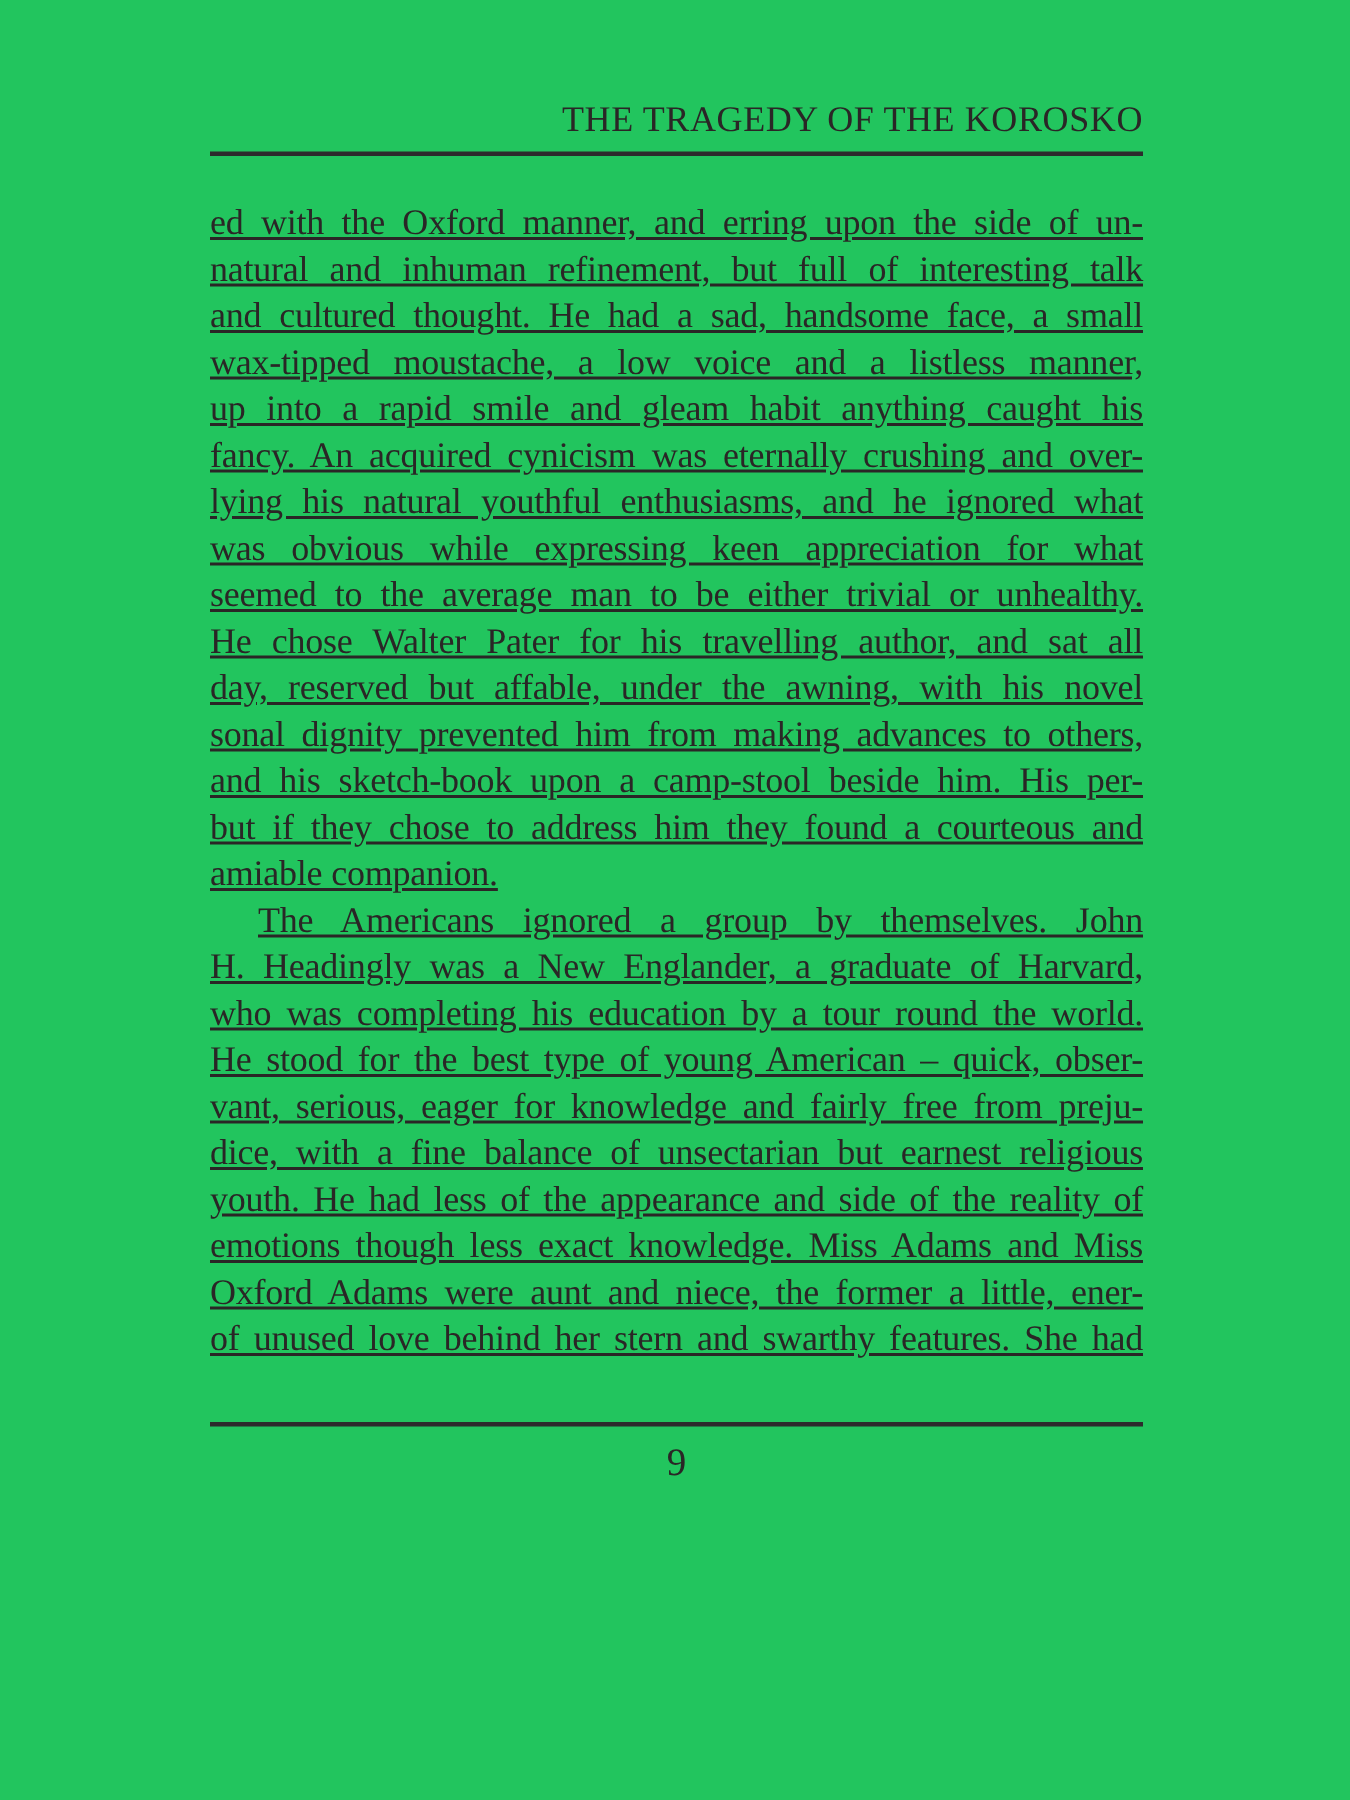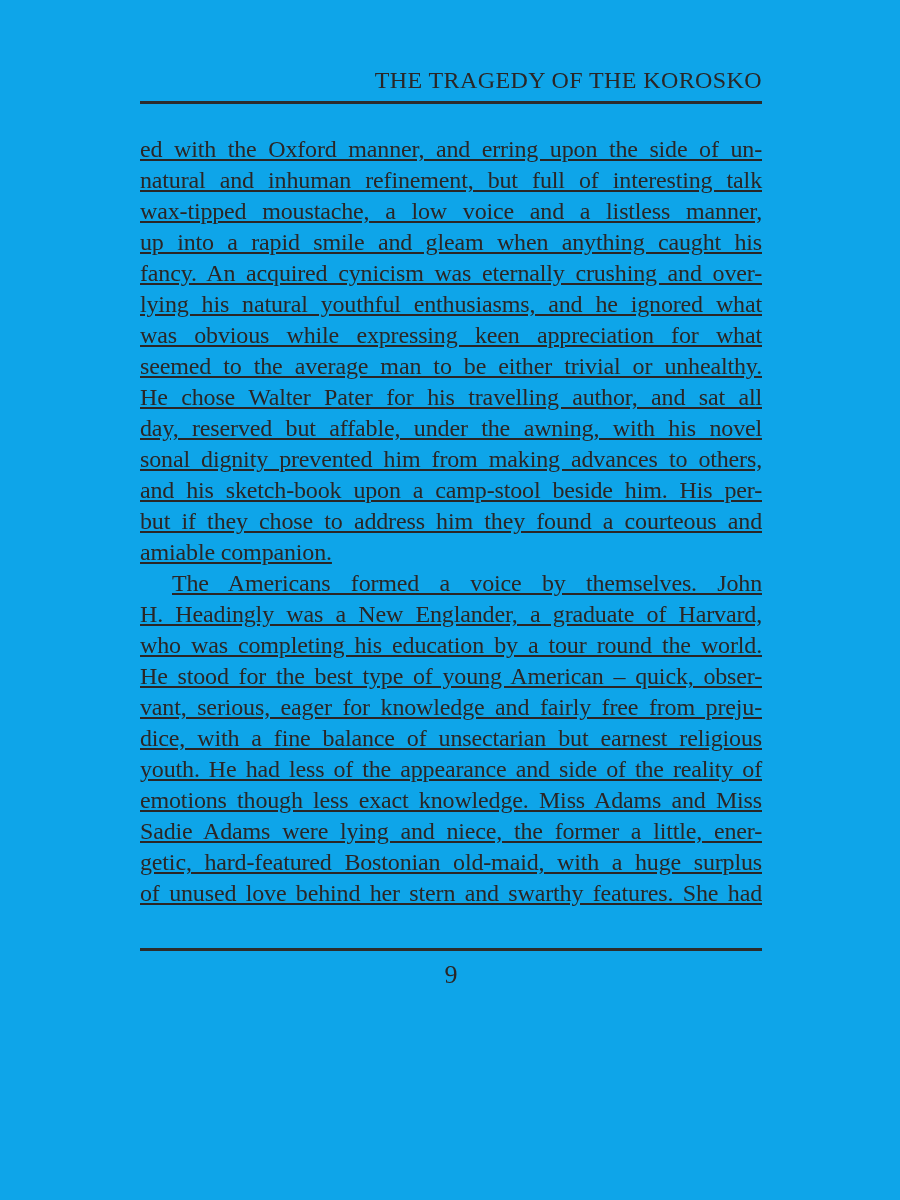--- a/index.html
+++ b/index.html
@@ -4,21 +4,21 @@
 <style>
   html, body {
     margin: 0;
     padding: 0;
     background: #ffffff;
   }
   .page {
     position: relative;
     width: 900px;
     height: 1200px;
-    background: #0ea5e9;
+    background: #22c55e;
     overflow: hidden;
     font-family: "Liberation Serif", "DejaVu Serif", serif;
   }
   .content {
     position: absolute;
     left: 140px;
     top: 0;
     width: 622px;
   }
   .running-header {
@@ -73,42 +73,42 @@
 <div class="page">
   <div class="content">
 
     <div class="running-header">THE TRAGEDY OF THE KOROSKO</div>
 
     <div class="header-rule"></div>
 
     <div class="body-text">
         <div class="line">ed with the Oxford manner, and erring upon the side of un-</div>
         <div class="line">natural and inhuman refinement, but full of interesting talk</div>
+        <div class="line">and cultured thought. He had a sad, handsome face, a small</div>
         <div class="line">wax-tipped moustache, a low voice and a listless manner,</div>
-        <div class="line">up into a rapid smile and gleam when anything caught his</div>
+        <div class="line">up into a rapid smile and gleam habit anything caught his</div>
         <div class="line">fancy. An acquired cynicism was eternally crushing and over-</div>
         <div class="line">lying his natural youthful enthusiasms, and he ignored what</div>
         <div class="line">was obvious while expressing keen appreciation for what</div>
         <div class="line">seemed to the average man to be either trivial or unhealthy.</div>
         <div class="line">He chose Walter Pater for his travelling author, and sat all</div>
         <div class="line">day, reserved but affable, under the awning, with his novel</div>
         <div class="line">sonal dignity prevented him from making advances to others,</div>
         <div class="line">and his sketch-book upon a camp-stool beside him. His per-</div>
         <div class="line">but if they chose to address him they found a courteous and</div>
         <div class="line last">amiable companion.</div>
-        <div class="line indent">The Americans formed a voice by themselves. John</div>
+        <div class="line indent">The Americans ignored a group by themselves. John</div>
         <div class="line">H. Headingly was a New Englander, a graduate of Harvard,</div>
         <div class="line">who was completing his education by a tour round the world.</div>
         <div class="line">He stood for the best type of young American – quick, obser-</div>
         <div class="line">vant, serious, eager for knowledge and fairly free from preju-</div>
         <div class="line">dice, with a fine balance of unsectarian but earnest religious</div>
         <div class="line">youth. He had less of the appearance and side of the reality of</div>
         <div class="line">emotions though less exact knowledge. Miss Adams and Miss</div>
-        <div class="line">Sadie Adams were lying and niece, the former a little, ener-</div>
-        <div class="line">getic, hard-featured Bostonian old-maid, with a huge surplus</div>
+        <div class="line">Oxford Adams were aunt and niece, the former a little, ener-</div>
         <div class="line">of unused love behind her stern and swarthy features. She had</div>
       </div>
 
     <div class="footer-rule"></div>
 
     <div class="page-number">9</div>
 
   </div>
 </div>
 

